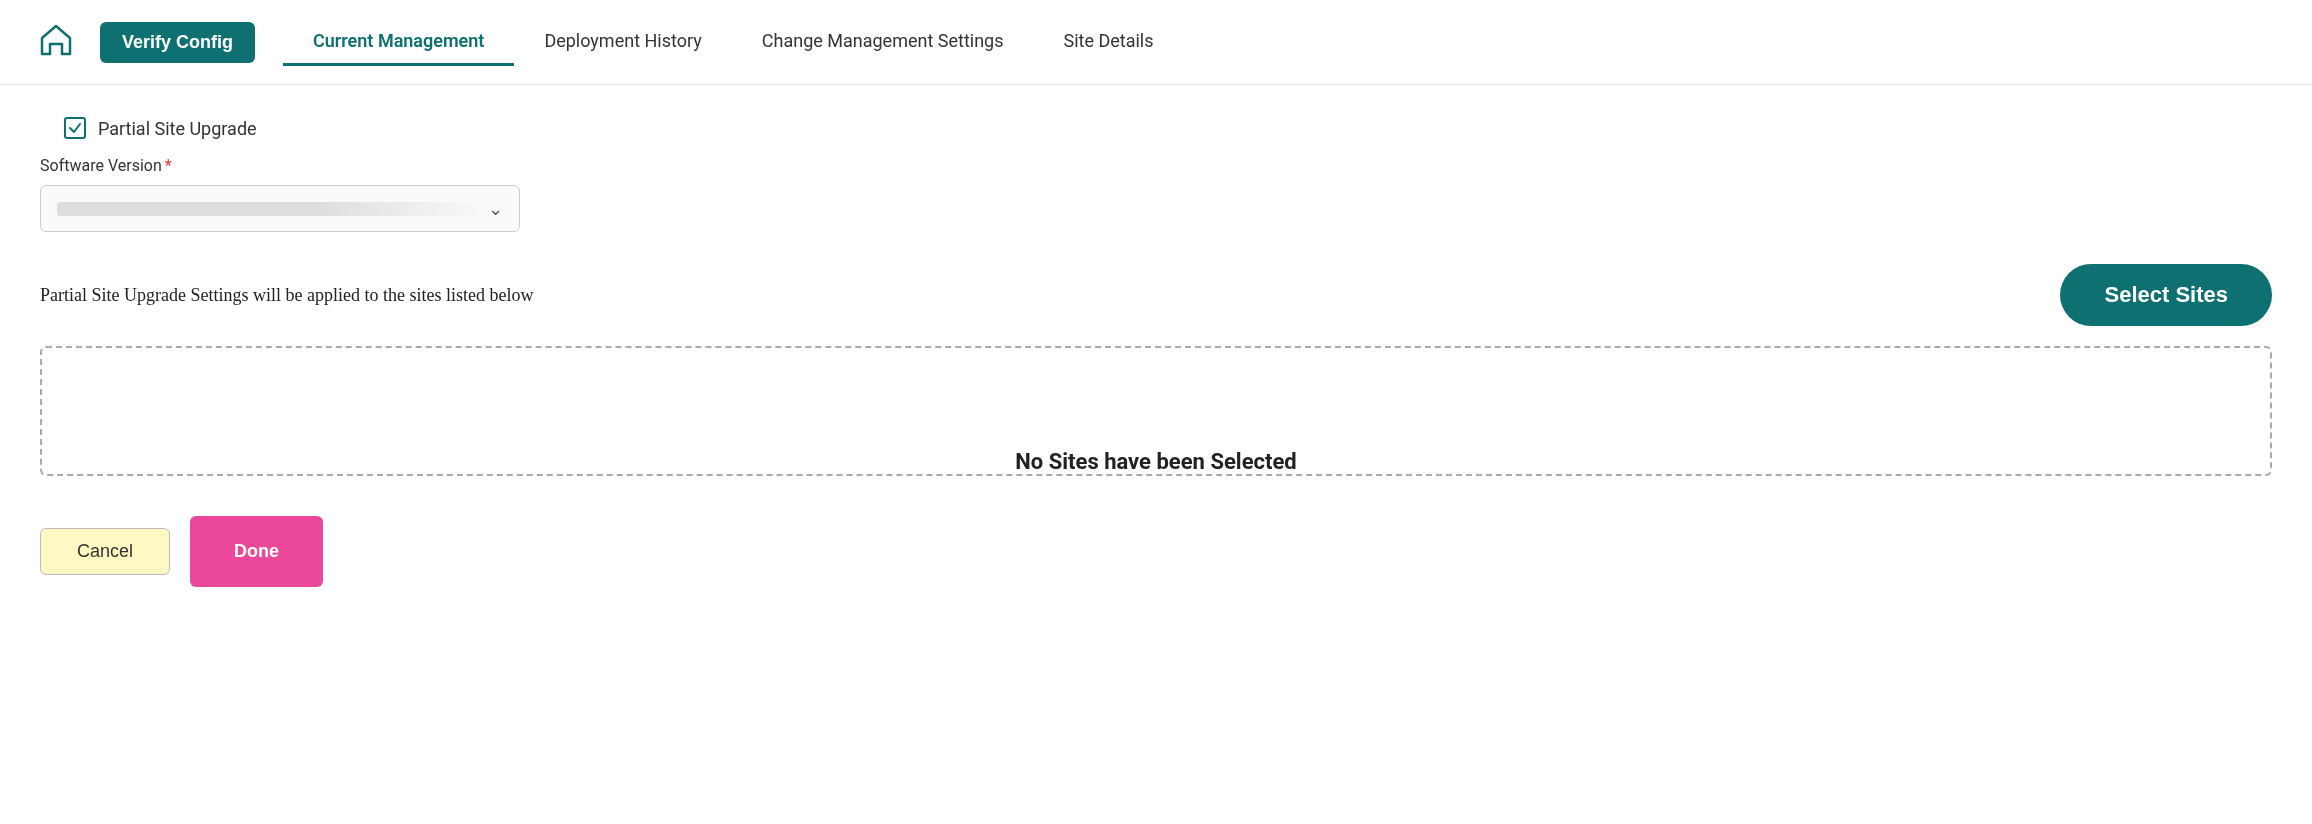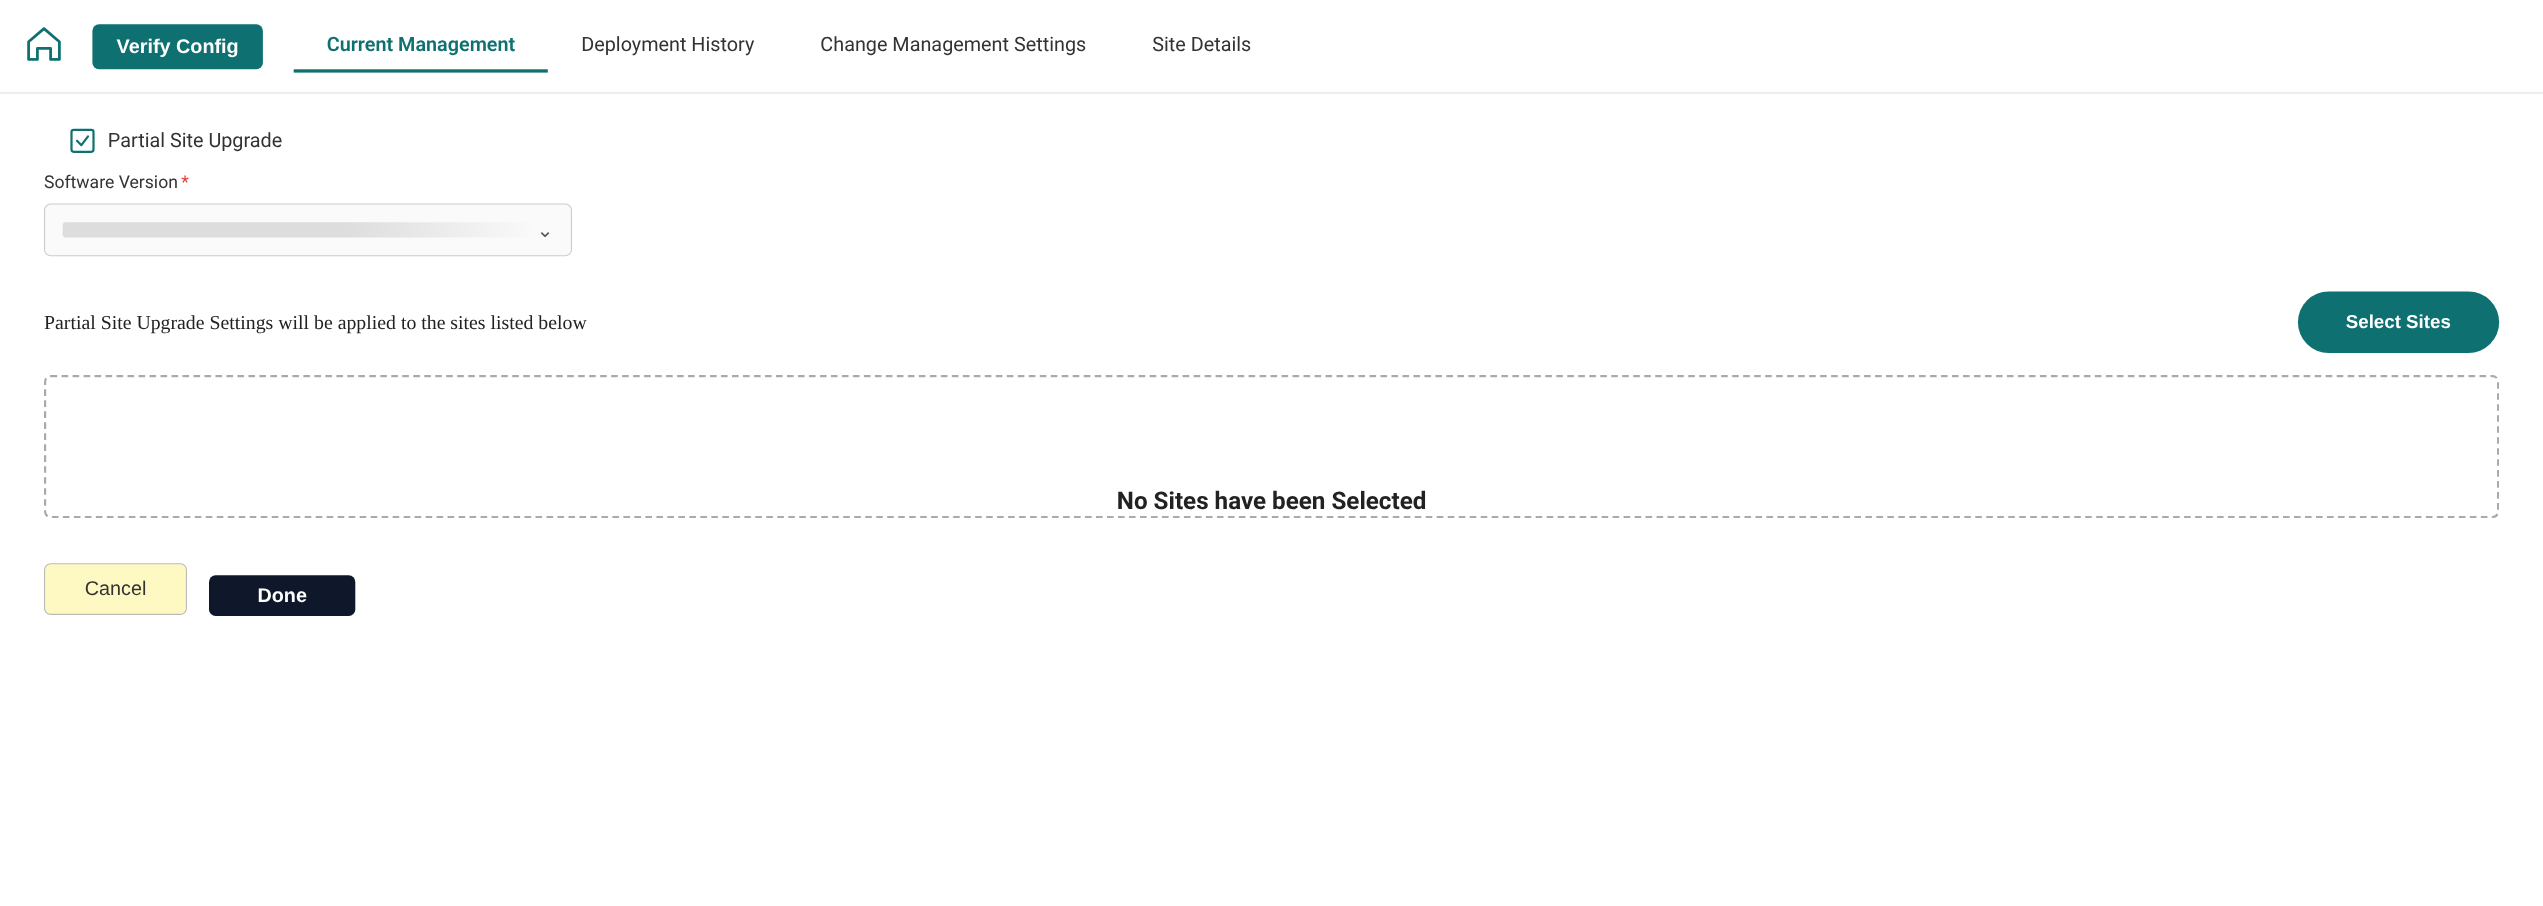--- a/index.html
+++ b/index.html
@@ -13,21 +13,21 @@
       background: #ffffff;
       color: #222;
       width: 2312px;
       min-height: 824px;
     }
 
     
     .header {
       display: flex;
       align-items: center;
-      padding: 18px 20px;
+      padding: 18px 36px;
       gap: 0;
       border-bottom: 1px solid #e0e0e0;
     }
 
     .home-icon-wrap {
       margin-right: 24px;
     }
 
     .home-icon-wrap svg {
       width: 40px;
@@ -161,21 +161,21 @@
       color: #222;
       font-family: Liberation Serif, serif;
     }
 
     .select-sites-btn {
       background: #0e7070;
       color: #fff;
       border: none;
       border-radius: 50px;
       padding: 18px 44px;
-      font-size: 17px;
+      font-size: 22px;
       font-weight: 600;
       cursor: pointer;
       white-space: nowrap;
     }
 
     
     .sites-empty-box {
       border: 2px dashed #aaa;
       border-radius: 6px;
       display: flex;
@@ -202,29 +202,28 @@
       background: #fef9c3;
       color: #333;
       border: 1px solid #bbb;
       border-radius: 6px;
       padding: 12px 36px;
       font-size: 18px;
       cursor: pointer;
     }
 
     .done-btn {
-      background: #0f172a;
+      background: #ec4899;
       color: #fff;
       border: none;
       border-radius: 6px;
-      padding: 8px 44px;
-      font-size: 18px;
-      font-weight: 600;
-      cursor: pointer;
-      margin-top: 12px;
+      padding: 25px 44px;
+      font-size: 18px;
+      font-weight: 600;
+      cursor: pointer;
     }
   </style>
 </head>
 <body>
 
 <div class="header">
   <div class="home-icon-wrap">
     <svg viewBox="0 0 40 40" fill="none" xmlns="http://www.w3.org/2000/svg">
       <path d="M6 18L20 6L34 18V34H26V24H14V34H6V18Z" stroke="#0e7070" stroke-width="2.5" stroke-linejoin="round" fill="none"></path>
     </svg>

